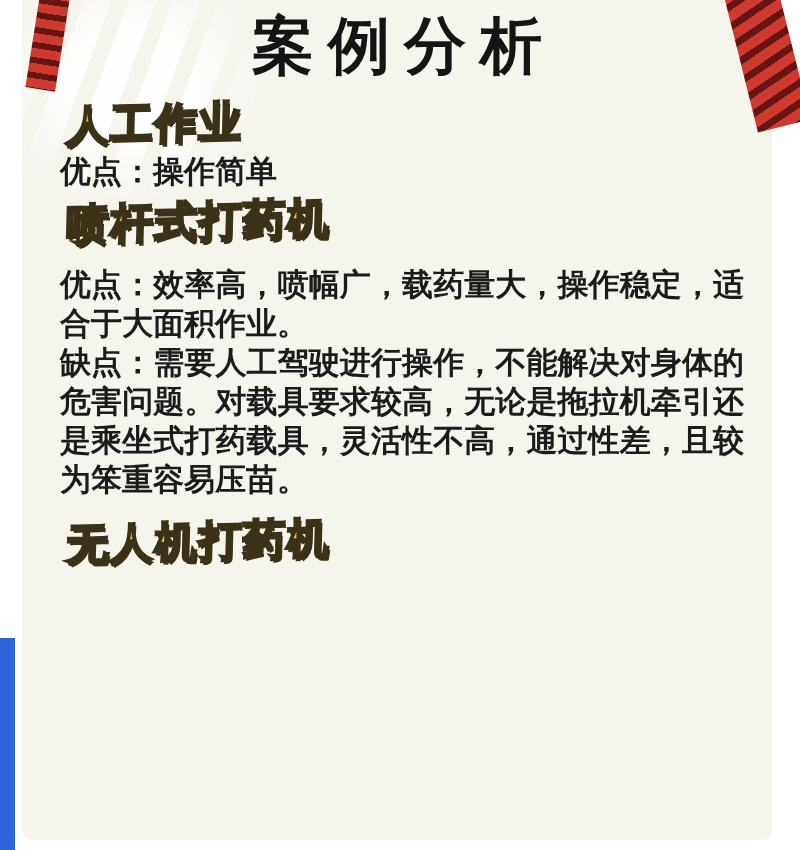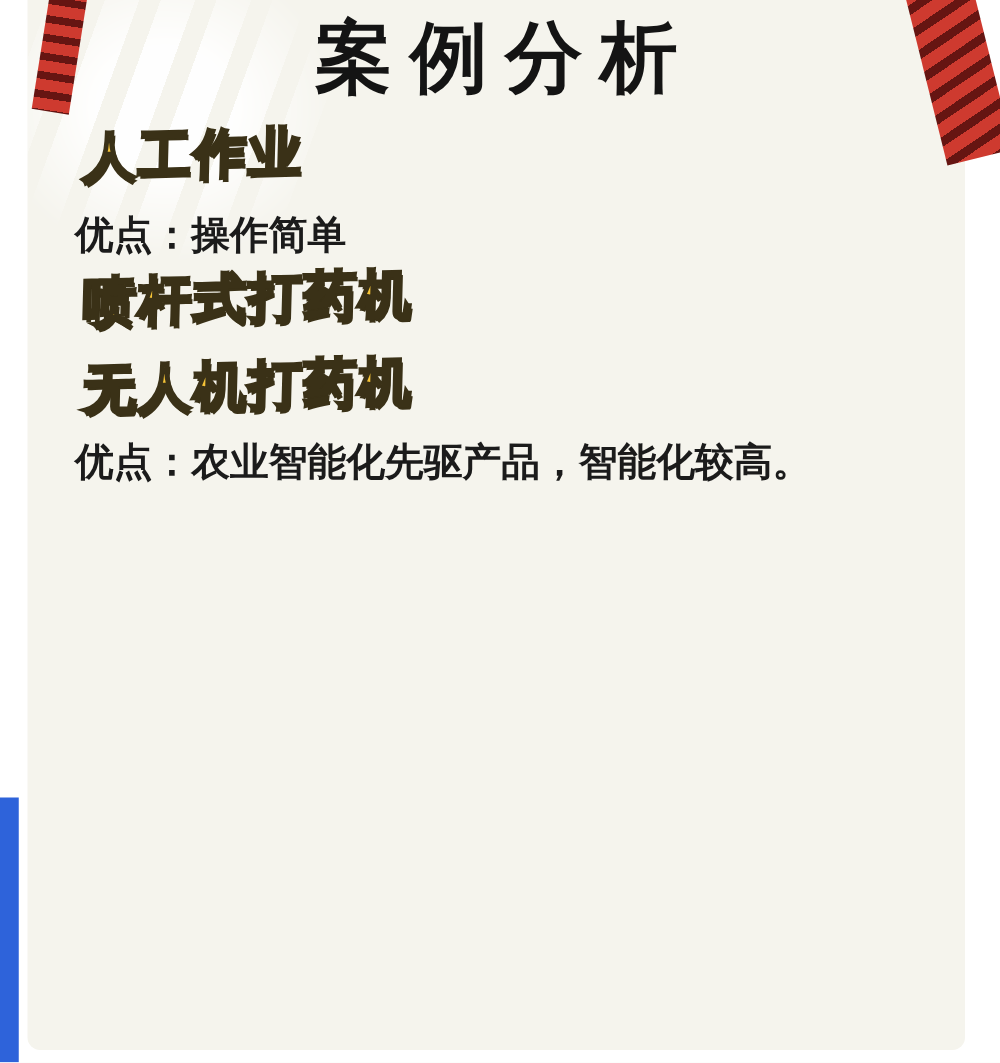--- a/index.html
+++ b/index.html
@@ -64,21 +64,21 @@
     text-shadow:2px 3px 0 var(--heading-outline);
     letter-spacing:2px;
     transform:skewX(-3deg) rotate(-1.5deg);
     transform-origin:left bottom;
     width:max-content;
   }
   .sec-1 .sec-heading{margin-top:18px;}
   .sec-2 .sec-heading{margin-top:10px;}
   .sec-3 .sec-heading{margin-top:22px;}
   .sec-body{
-    margin-top:19px;
+    margin-top:2px;
     width:684px;
     font-size:31px;
     line-height:39px;
     font-weight:700;
     color:var(--body-text);
     text-align:justify;
   }
   .sec-2 .sec-body{margin-top:16px;}
   .sec-3 .sec-body{margin-top:15px;}
   .sec-body p{text-align:justify;}
@@ -124,26 +124,29 @@
 
       <section class="sec-1">
         <h2 class="sec-heading">人工作业</h2>
         <div class="sec-body">
           <p>优点：操作简单</p>
         </div>
       </section>
 
       <section class="sec-2">
         <h2 class="sec-heading">喷杆式打药机</h2>
+        <div class="sec-body">
+          <p>优点：效率高，喷幅广，载药量大，操作稳定，适合于大面积作业。</p>
+          <p>缺点：需要人工驾驶进行操作，不能解决对身体的危害问题。对载具要求较高，无论是拖拉机牵引还是乘坐式打药载具，灵活性不高，通过性差，且较为笨重容易压苗。</p>
+        </div>
       </section>
 
       <section class="sec-3">
         <h2 class="sec-heading">无人机打药机</h2>
         <div class="sec-body">
-          <p>优点：农业智能化先驱产品，智能化较高。</p>
         </div>
       </section>
 
     </div>
   </div>
 
   <div class="ribbon ribbon-tl"></div>
   <div class="ribbon ribbon-tr"></div>
   <div class="blue-bar"></div>
 

